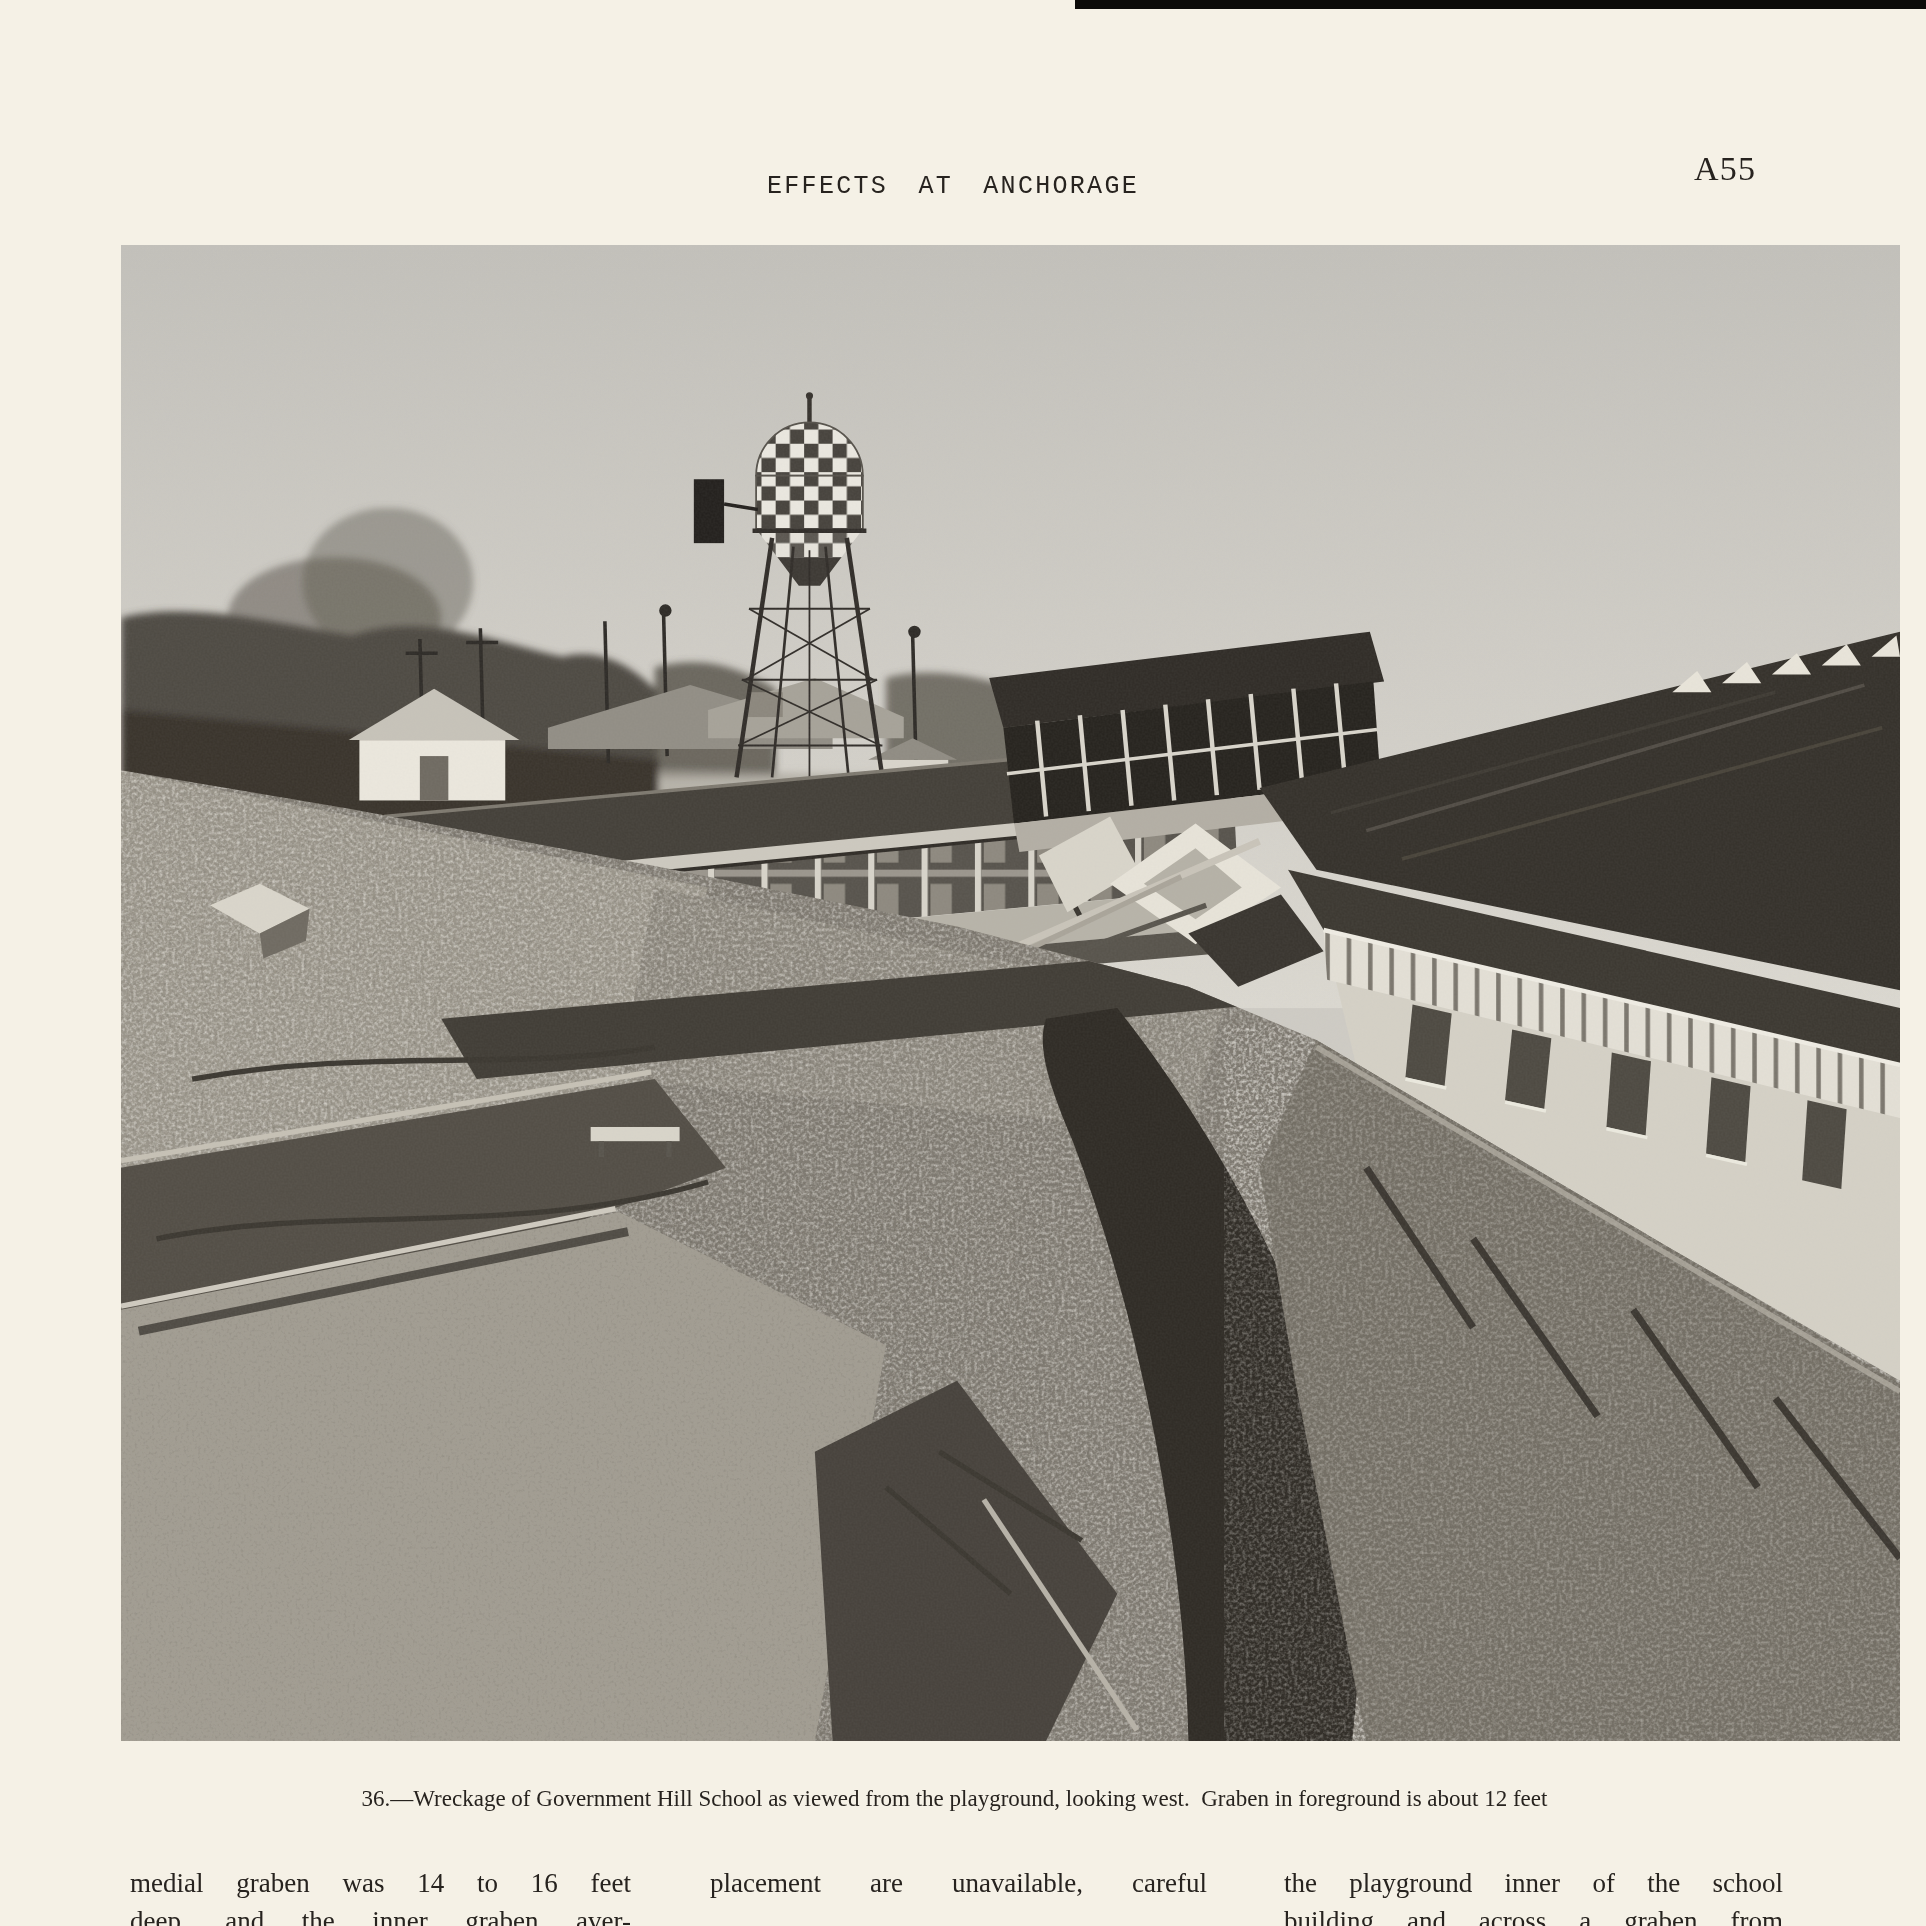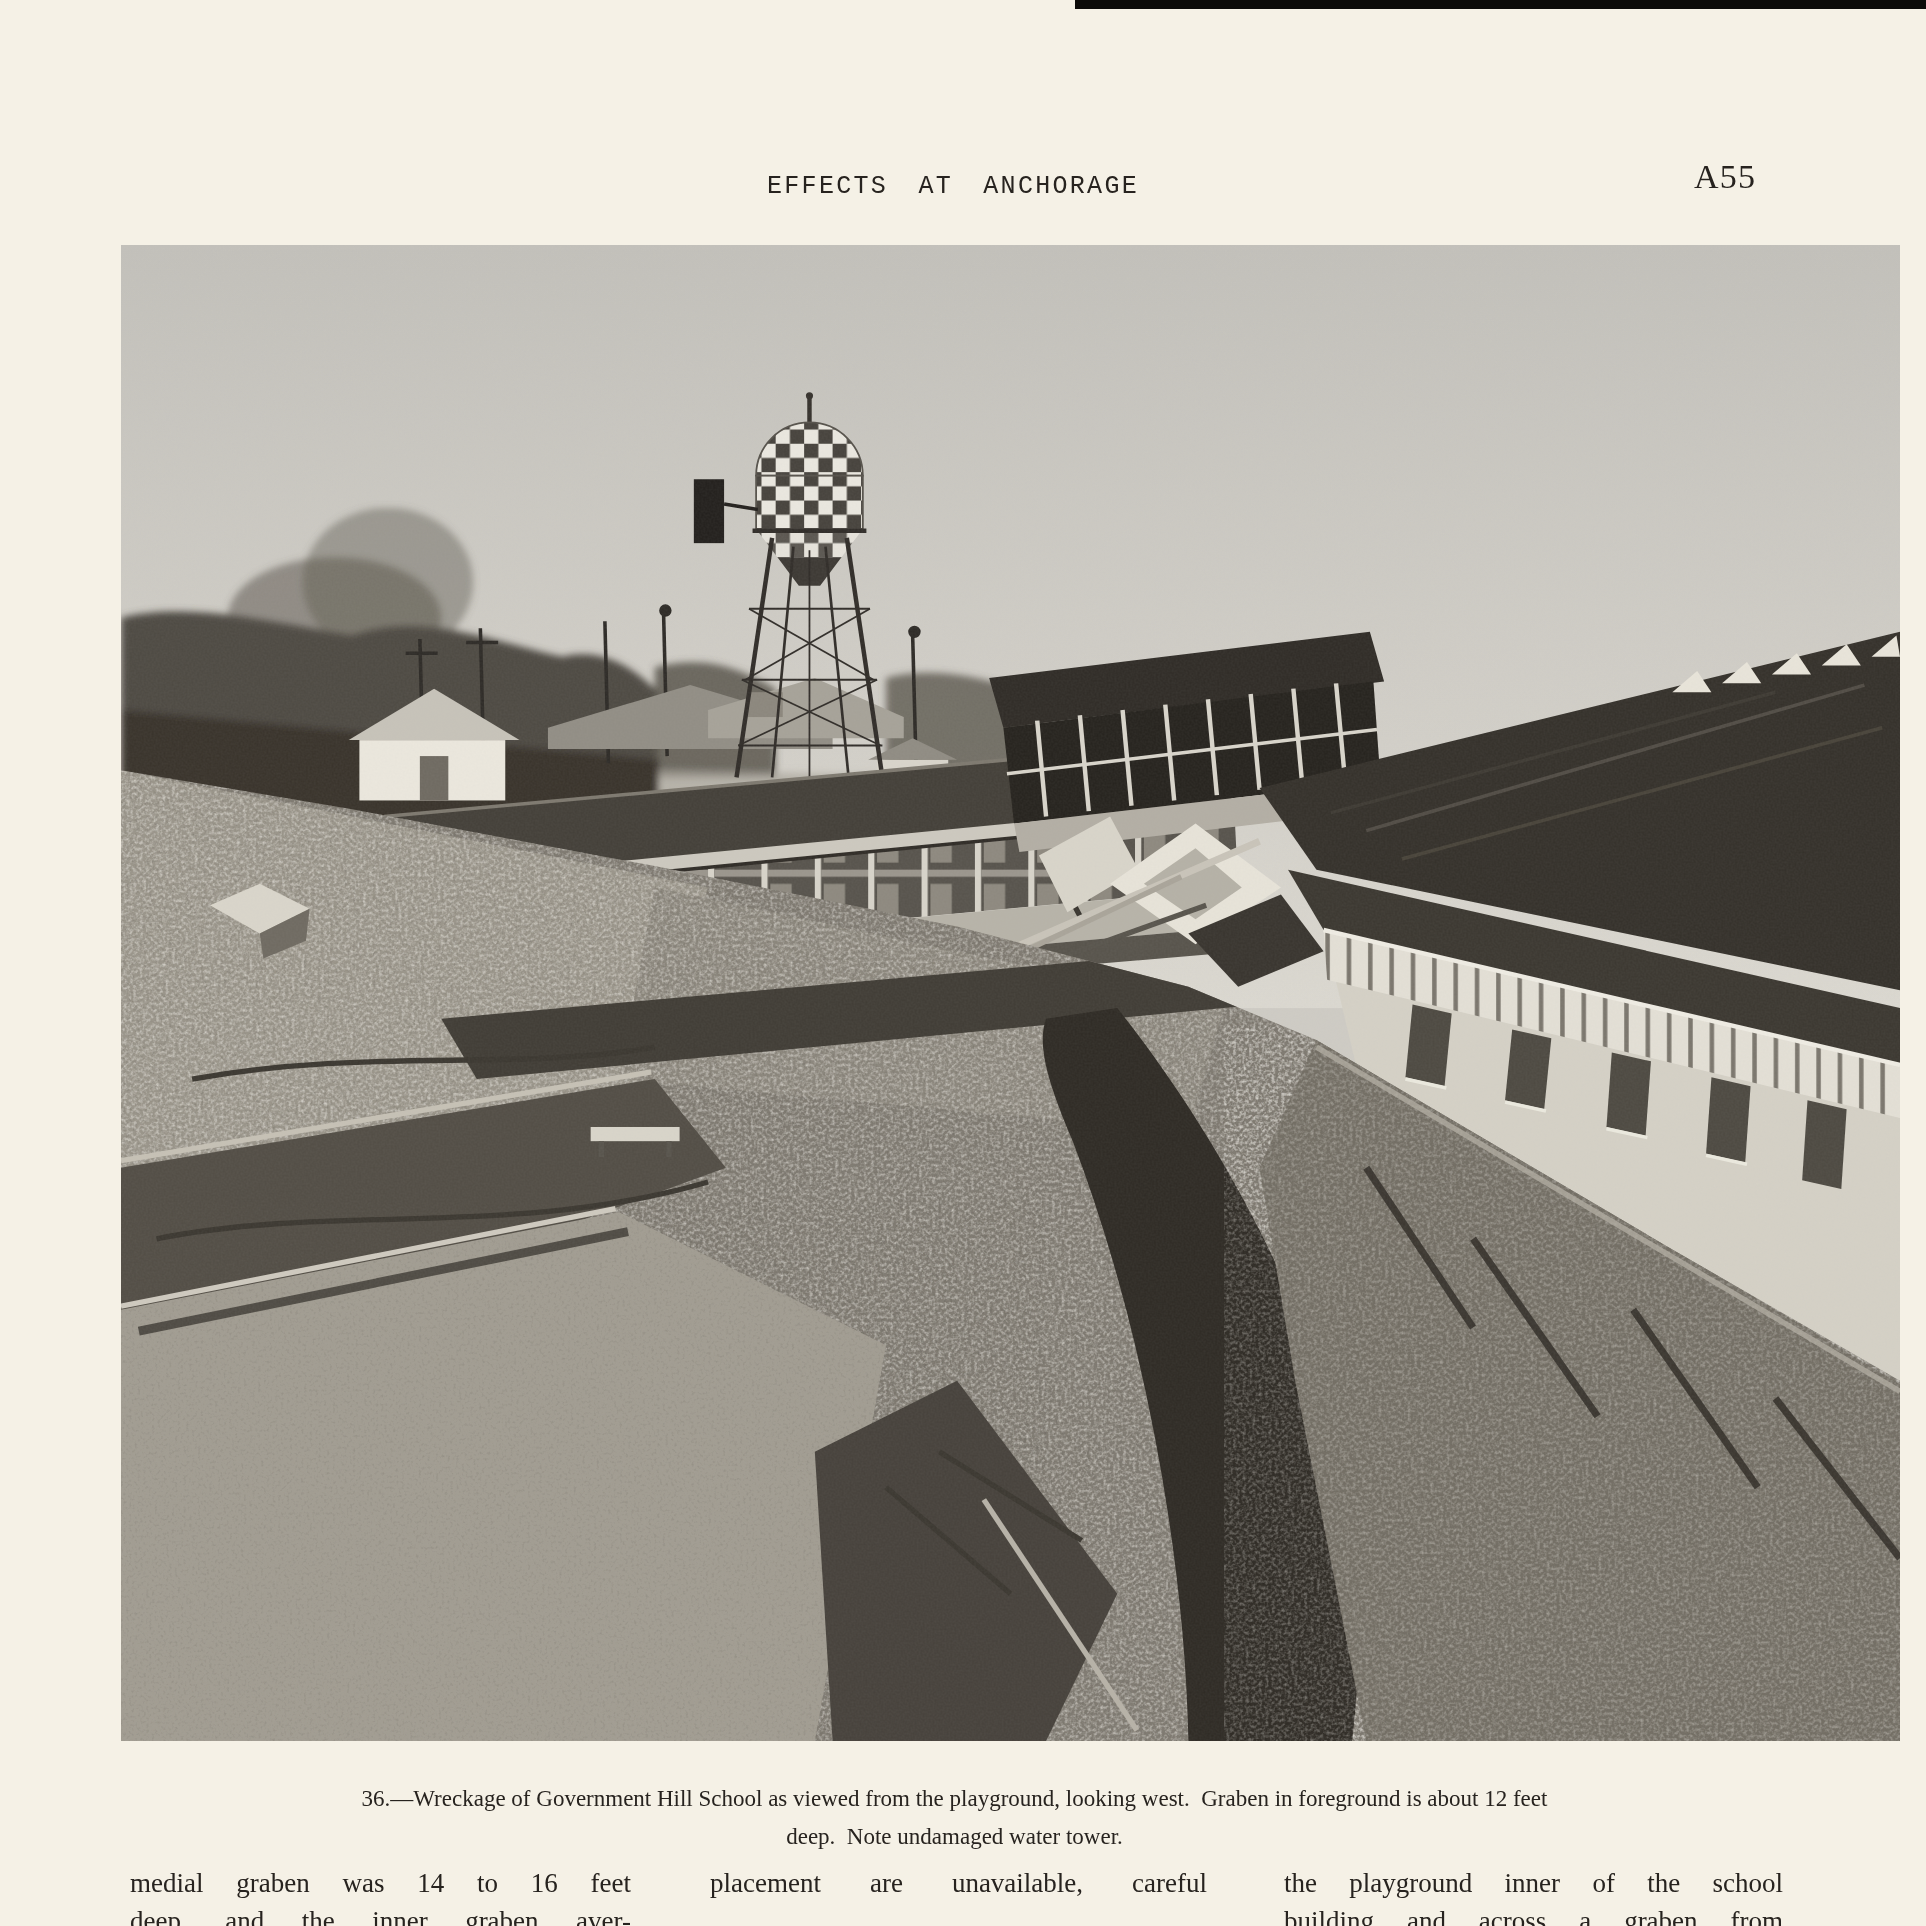--- a/index.html
+++ b/index.html
@@ -1,21 +1,21 @@
 <!DOCTYPE html>
 <html style="--page_bg: #f5f1e6; --ink: #27231f; --photo_sky_top: #c3c1bb; --photo_sky_bottom: #dcd9d1; --photo_gravel_light: #9a958b; --photo_gravel_mid: #7e7970; --photo_gravel_dark: #514c44; --photo_graben_shadow: #2d2923; --photo_roof_dark: #332f29; --photo_wall_white: #d5d1c6; --photo_tank_light: #ebe8e0; --photo_tank_dark: #45413b;font-size:6.2px"><head>
 <meta charset="utf-8">
 <style>
   html,body{margin:0;padding:0;}
   body{background:var(--page_bg,#f5f1e6);}
   .page{position:relative;width:2026px;height:2593px;background:var(--page_bg,#f5f1e6);
         font-family:"Liberation Serif","DejaVu Serif",serif;color:var(--ink,#27231f);overflow:hidden;}
   .running-title{position:absolute;left:123px;top:172px;width:1660px;text-align:center;
         font-size:25px;letter-spacing:2.3px;word-spacing:13px;white-space:nowrap;font-family:Liberation Mono, monospace;}
-  .page-number{position:absolute;left:1694px;top:158px;font-size:34px;letter-spacing:1.2px;}
+  .page-number{position:absolute;left:1694px;top:150px;font-size:34px;letter-spacing:1.2px;}
   .photo{position:absolute;left:121px;top:245px;width:1779px;height:1496px;background:#cfccc5;}
   .photo svg{display:block;width:100%;height:100%;}
   .caption{position:absolute;left:125px;top:1768px;width:1659px;text-align:center;
         font-size:23px;line-height:38px;margin-top:12px;}
   .col{position:absolute;top:1864px;font-size:27px;line-height:38px;}
   .col .line{text-align:justify;text-align-last:justify;}
   #col1{left:130px;width:501px;}
   #col2{left:710px;width:497px;}
   #col3{left:1284px;width:499px;}
   .bar{position:absolute;background:#0c0b09;}
@@ -251,21 +251,20 @@
         <line x1="308" y1="505" x2="308" y2="514" stroke="#57534b" stroke-width="3"></line>
         <line x1="485" y1="707" x2="571" y2="837" stroke="#b7b2a7" stroke-width="3"></line>
       </g>
 
       <rect x="0" y="0" width="1000" height="843" filter="url(#grain)" opacity="0.28"></rect>
     </svg>
   </div>
 
   <div class="caption">
     <div>36.—Wreckage of Government Hill School as viewed from the playground, looking west.&nbsp; Graben in foreground is about 12 feet</div>
-    <div>deep.&nbsp; Note undamaged water tower.</div>
   </div>
 
   <div class="col" id="col1">
       <div class="line">medial graben was 14 to 16 feet</div>
       <div class="line">deep, and the inner graben aver-</div>
     </div>
   <div class="col" id="col2">
       <div class="line">placement are unavailable, careful</div>
     </div>
   <div class="col" id="col3">

